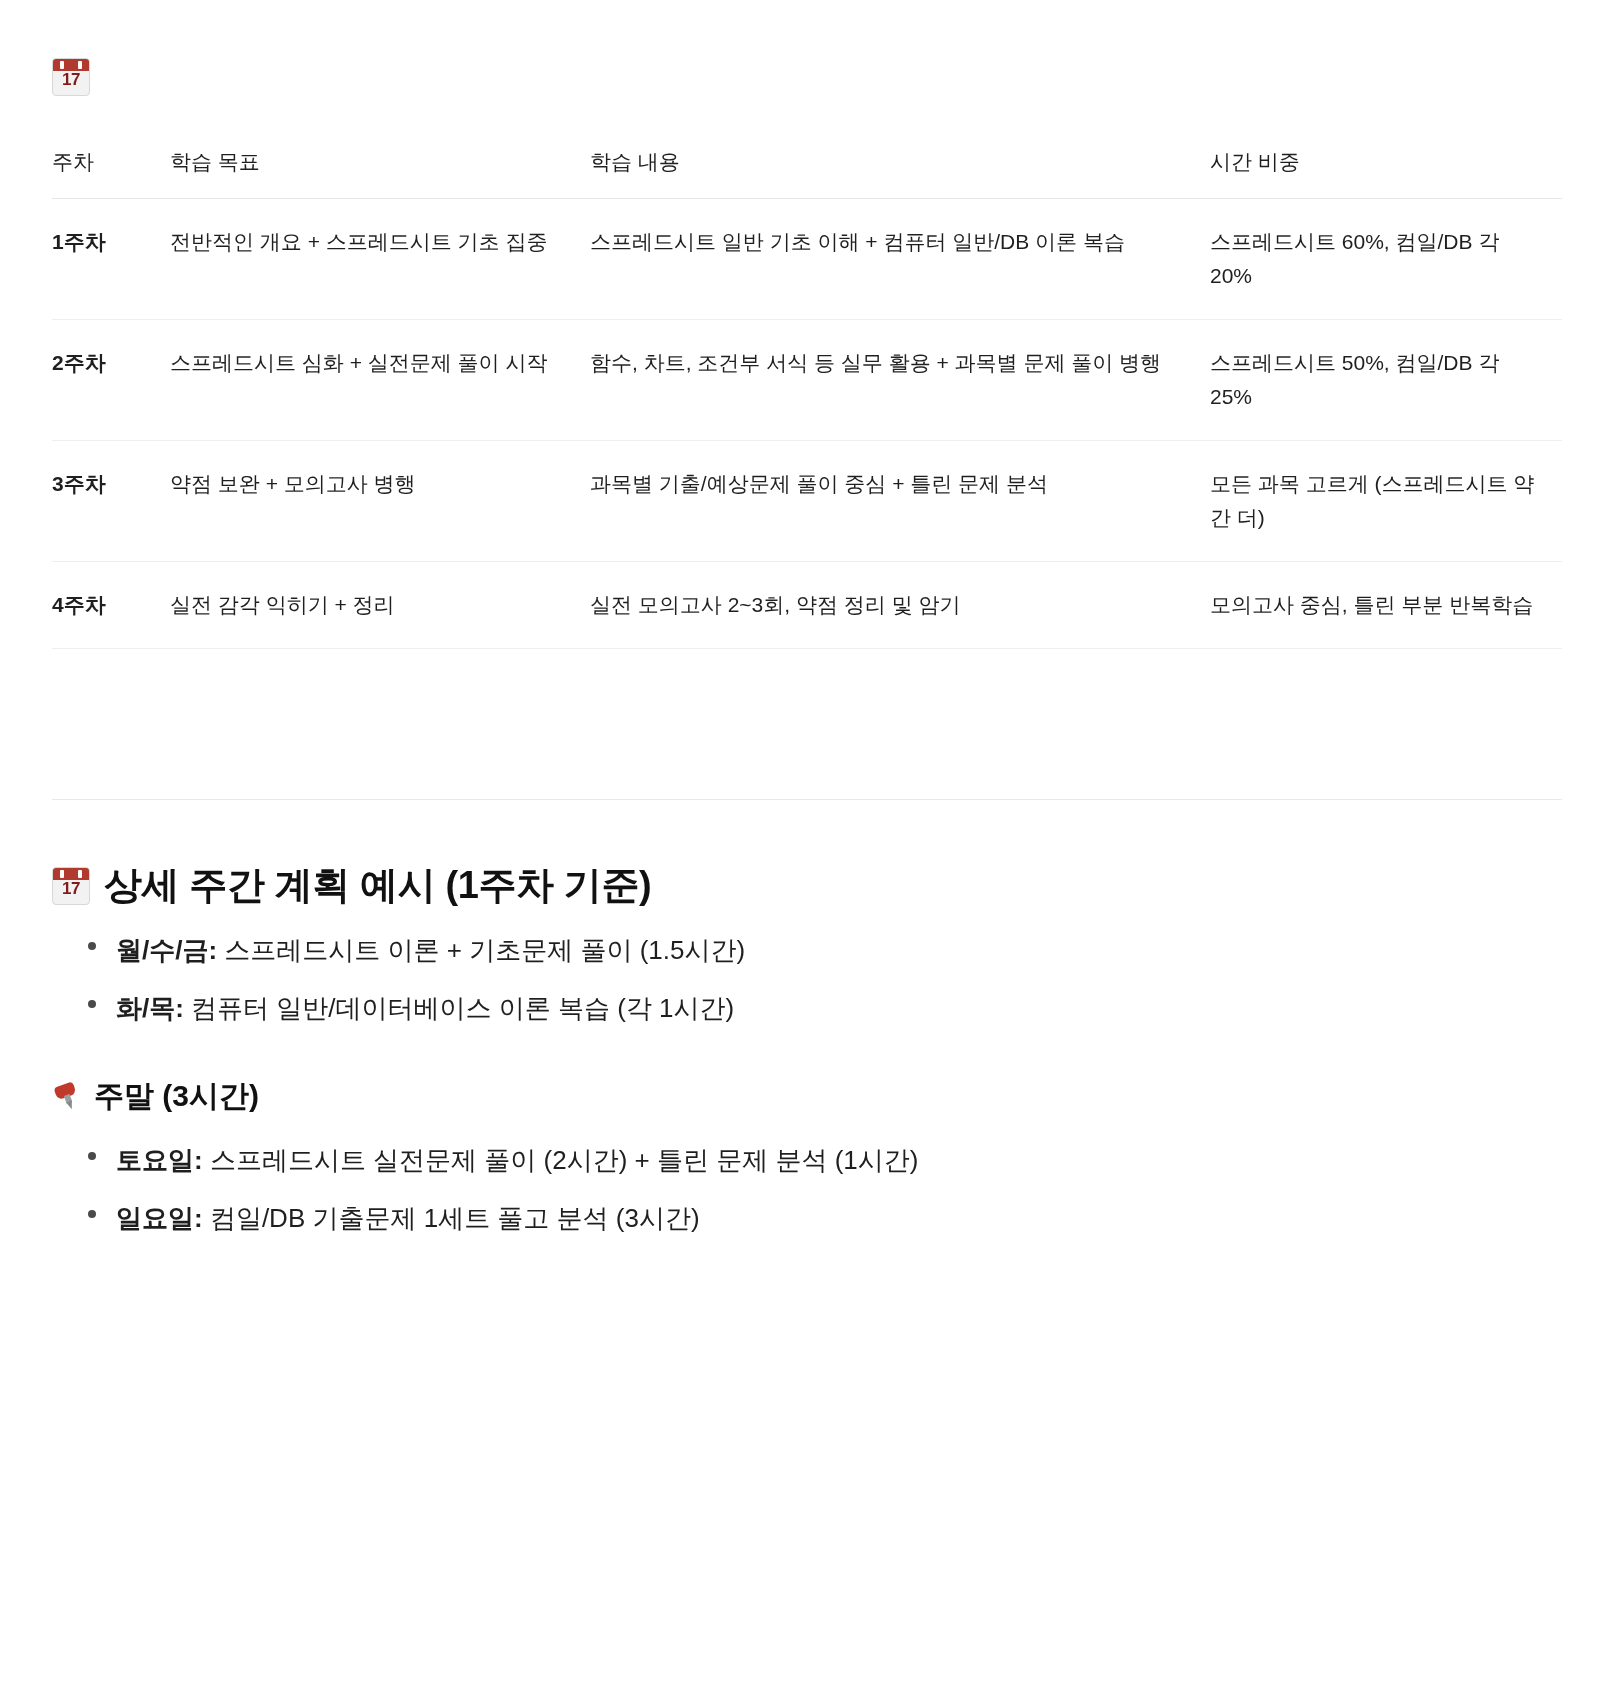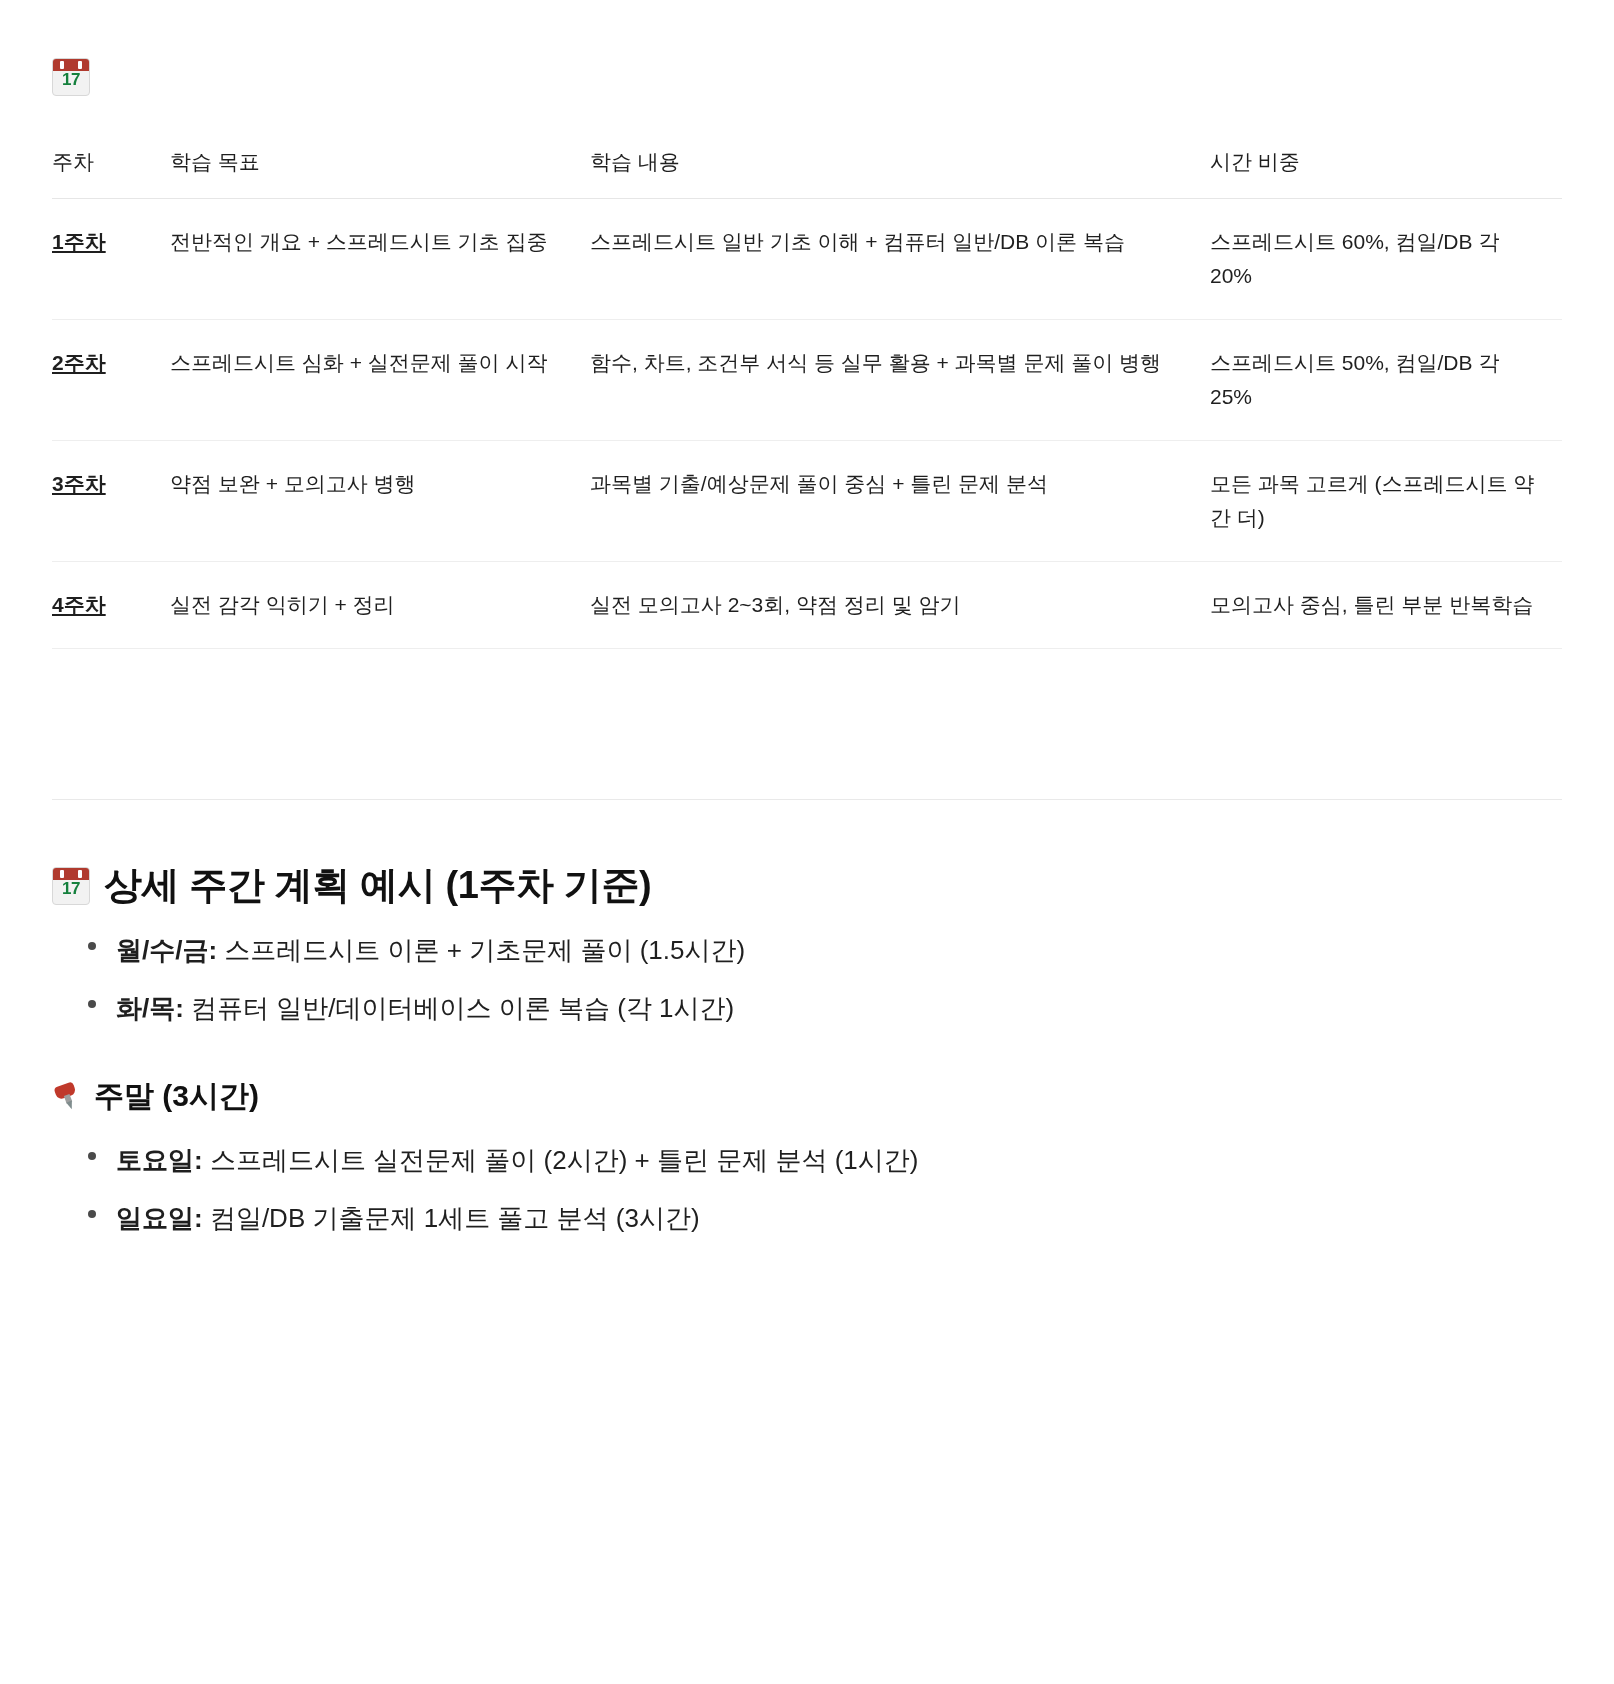--- a/index.html
+++ b/index.html
@@ -66,21 +66,21 @@
   .cal-icon .cal-top::before { left: 7px; }
   .cal-icon .cal-top::after { right: 7px; }
   .cal-icon .cal-num {
     position: absolute;
     top: 11px;
     left: 0;
     right: 0;
     text-align: center;
     font-size: 17px;
     font-weight: 700;
-    color: #15803d;
+    color: #7f1d1d;
     font-family: "Liberation Sans", sans-serif;
   }
 
   .pin-icon {
     width: 30px;
     height: 30px;
     position: relative;
     flex: 0 0 auto;
     transform: rotate(-20deg);
   }
@@ -144,21 +144,20 @@
     color: #1f1f1f;
     padding: 26px 26px 26px 0;
     border-bottom: 1px solid #eeeeee;
     vertical-align: top;
   }
   table.plan tr:last-child td {
     border-bottom: 1px solid #eeeeee;
   }
   table.plan td.week {
     font-weight: 700;
-    text-decoration: underline;
   }
   col.c-week    { width: 118px; }
   col.c-goal    { width: 420px; }
   col.c-content { width: 620px; }
   col.c-time    { width: 352px; }
 
   .hr {
     border: 0;
     border-top: 1px solid #e9e9e9;
     margin: 150px 0 60px 0;

